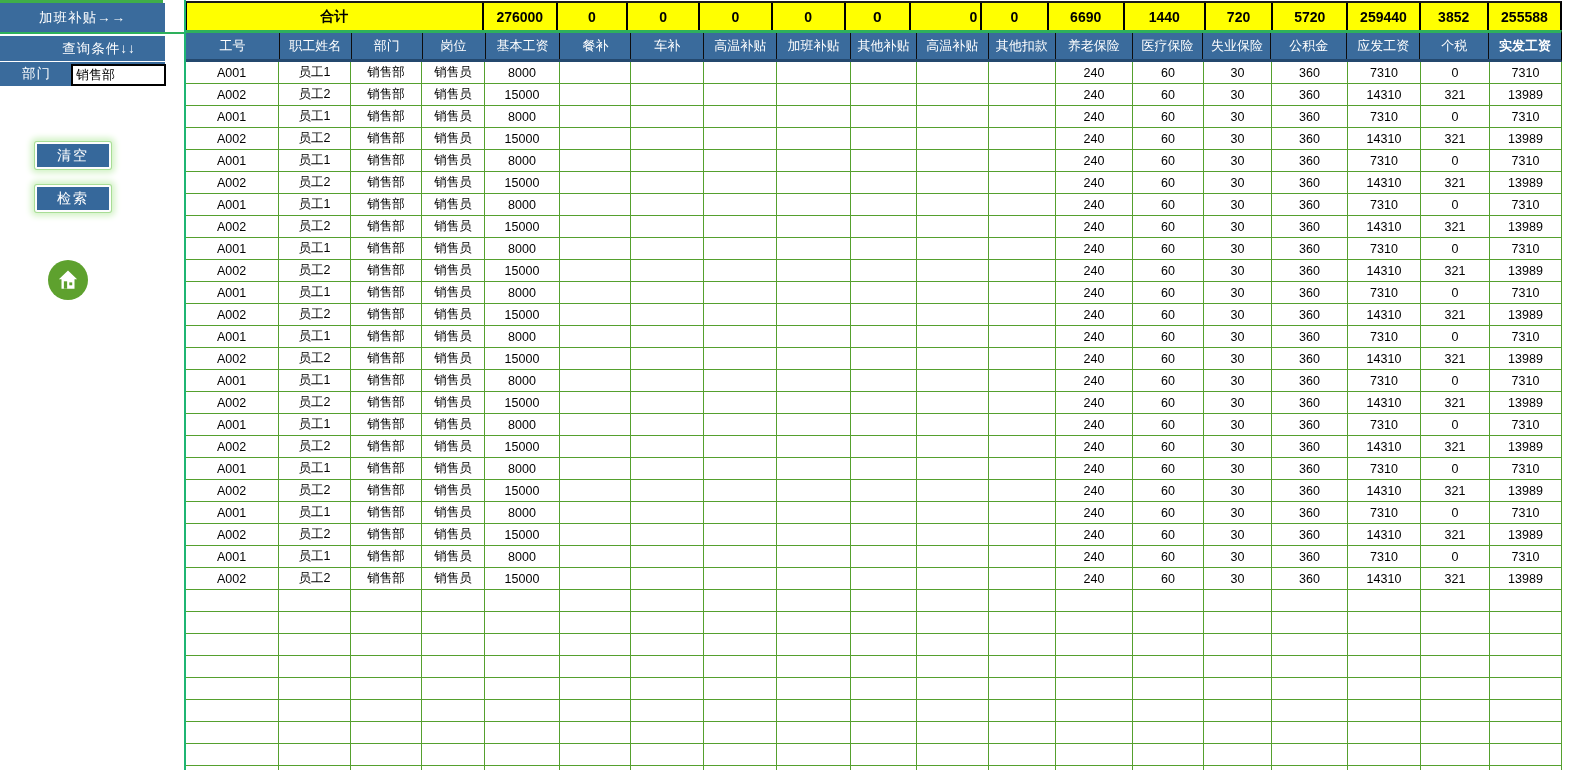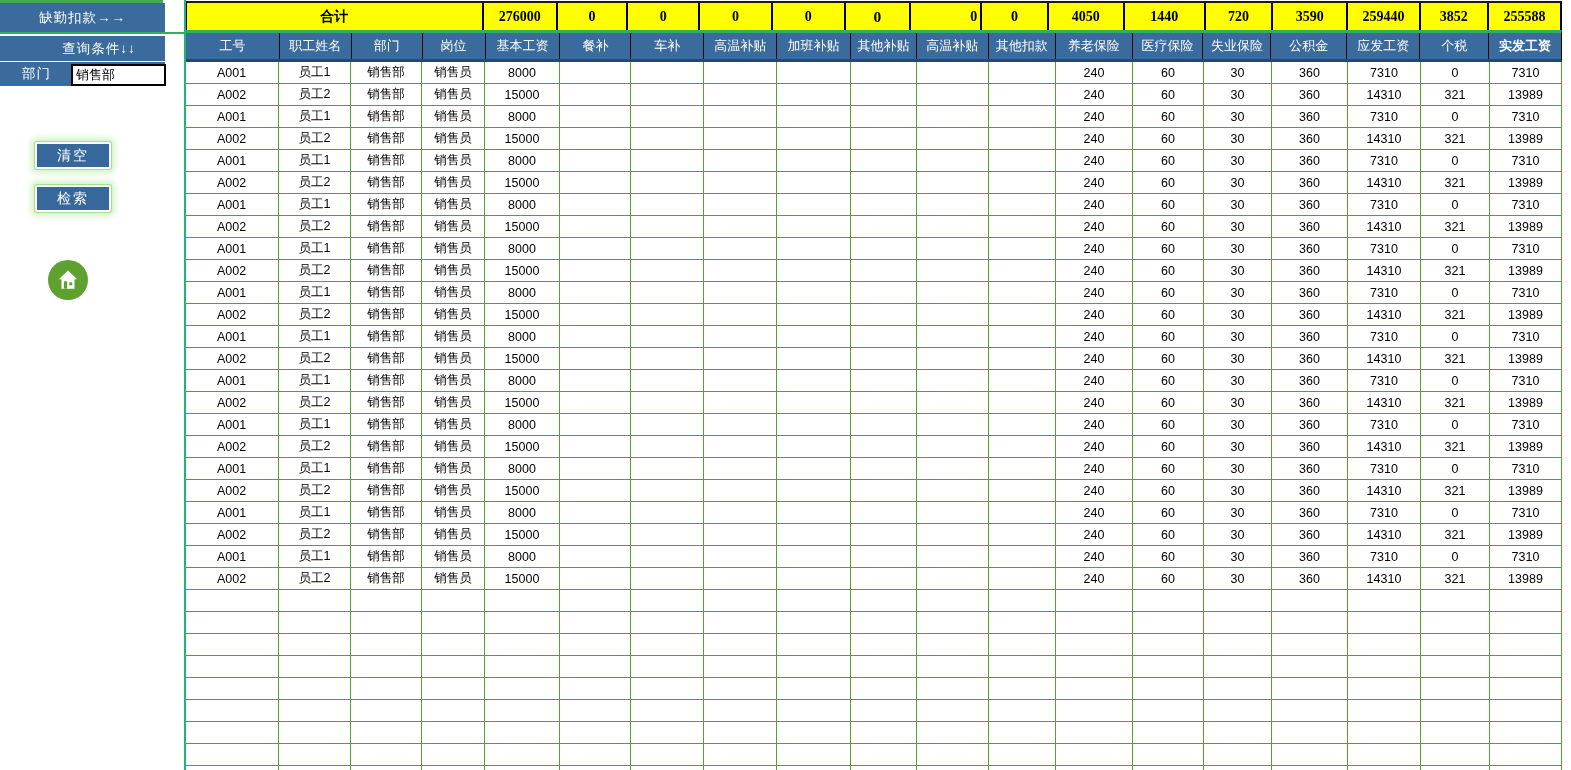--- a/index.html
+++ b/index.html
@@ -49,21 +49,21 @@
   
   .tablewrap { position:absolute; left:185px; top:1px; width:1377px; }
   .teal-edge { position:absolute; left:184px; top:0; width:2px; height:770px; background:#1fb573; }
 
   .totals-row {
     display:flex; height:29px; background:#ffff00;
     border-top:2px solid #1a1a1a; border-left:2px solid #000; border-right:2px solid #000;
   }
   .tcell {
     display:flex; align-items:center; justify-content:center;
-    font-size:14px; font-weight:bold; color:#000; border-right:2px solid #000;font-family:Liberation Serif, serif;
+    font-size:14px; font-weight:bold; color:#000; border-right:2px solid #000;
   }
   .tcell:last-child { border-right:none; }
   .tcell.big   { font-size:15.5px; }
   .tcell.right { justify-content:flex-end; padding-right:3px; }
 
   .header-row {
     display:flex; height:32px; background:#3a6b9c;
     border-top:3px solid #2eb05c; border-bottom:3px solid #24486e;
     border-left:1px solid #000; border-right:1px solid #000;
   }
@@ -81,21 +81,21 @@
   }
 </style>
 </head>
 <body>
 
 <div class="page">
 
   <div class="sidebar">
     <div class="top-strip"></div>
     <div class="sbar results">
-      <span>缺勤扣款→→</span>
+      <span>加班补贴→→</span>
     </div>
     <div class="green-div"></div>
     <div class="sbar conds">
       <span>查询条件↓↓</span>
     </div>
     <div class="dept-row">
       <div class="dept-label">部门</div>
       <input class="dept-input" type="text" value="销售部" style="">
     </div>
     <button class="btn clear">清空</button>
@@ -113,24 +113,24 @@
     <div class="totals-row">
         <div class="tcell merged" style="width: 300px;">合计</div>
         <div class="tcell" style="width: 75px;">276000</div>
         <div class="tcell" style="width: 71px;">0</div>
         <div class="tcell" style="width: 73px;">0</div>
         <div class="tcell" style="width: 73px;">0</div>
         <div class="tcell" style="width: 74px;">0</div>
         <div class="tcell big" style="width: 66px;">0</div>
         <div class="tcell right" style="width: 72px;">0</div>
         <div class="tcell" style="width: 67px;">0</div>
-        <div class="tcell" style="width: 77px;">4050</div>
+        <div class="tcell" style="width: 77px;">6690</div>
         <div class="tcell" style="width: 82px;">1440</div>
         <div class="tcell" style="width: 68px;">720</div>
-        <div class="tcell" style="width: 76px;">3590</div>
+        <div class="tcell" style="width: 76px;">5720</div>
         <div class="tcell" style="width: 73px;">259440</div>
         <div class="tcell" style="width: 69px;">3852</div>
         <div class="tcell" style="width: 72px;">255588</div>
       </div>
     <div class="header-row">
         <div class="hcell" style="width: 94px;">工号</div>
         <div class="hcell" style="width: 72px;">职工姓名</div>
         <div class="hcell" style="width: 71px;">部门</div>
         <div class="hcell" style="width: 63px;">岗位</div>
         <div class="hcell" style="width: 75px;">基本工资</div>

